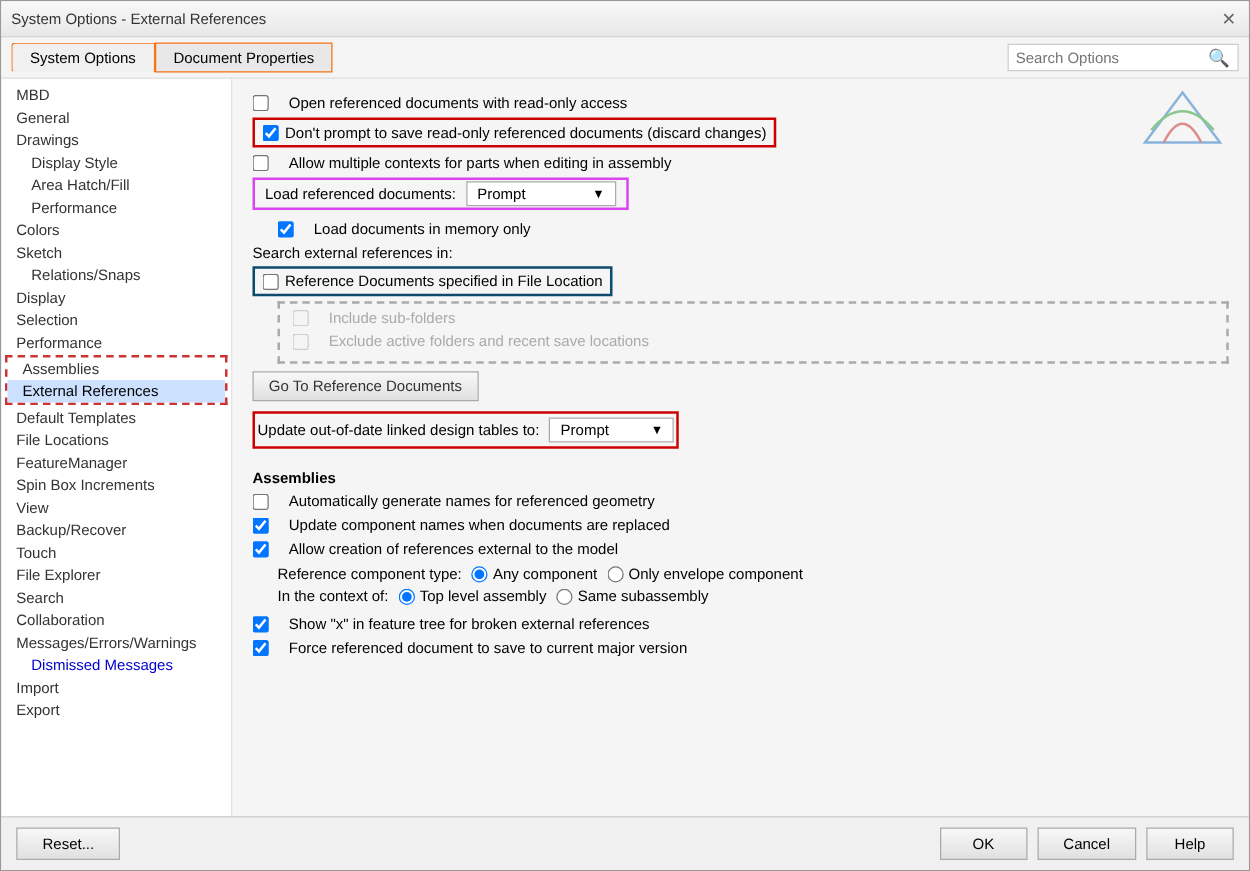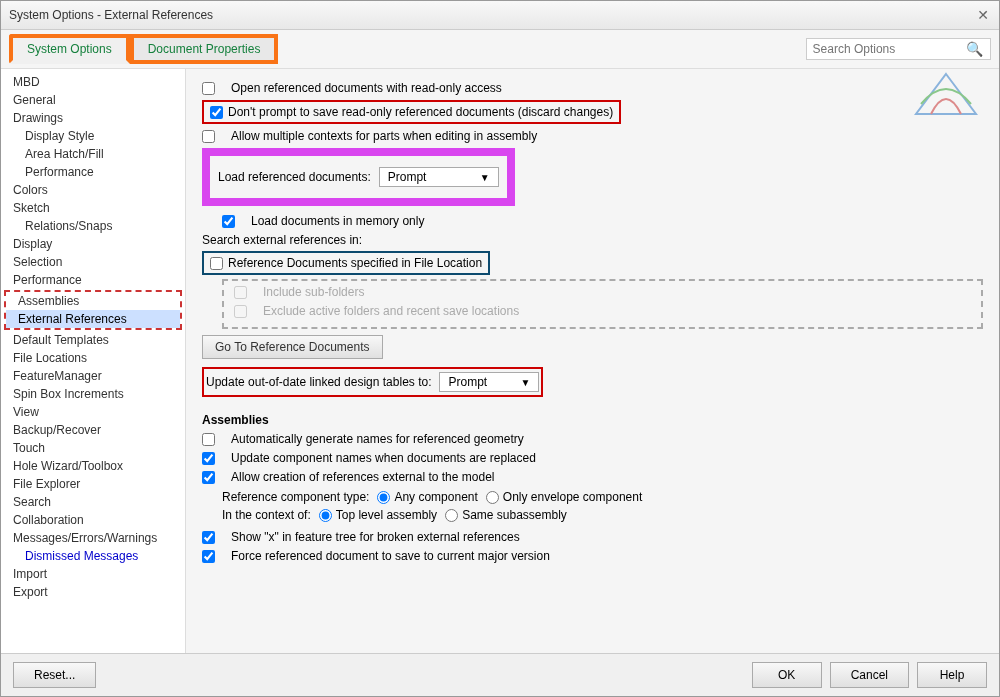--- a/index.html
+++ b/index.html
@@ -6,21 +6,21 @@
     body { font-family: 'Segoe UI', Tahoma, Geneva, Verdana, sans-serif; font-size: 12px; background: #f0f0f0; }
     
     .window { width: 1000px; height: 697px; background: #f0f0f0; border: 1px solid #999; display: flex; flex-direction: column; }
     
     .title-bar { background: linear-gradient(to bottom, #f8f8f8, #e8e8e8); border-bottom: 1px solid #ccc; padding: 6px 8px; display: flex; align-items: center; justify-content: space-between; }
     .title-text { font-size: 12px; color: #333; }
     .title-close { width: 16px; height: 16px; cursor: pointer; display: flex; align-items: center; justify-content: center; color: #666; font-size: 14px; }
     
     .toolbar { background: #f5f5f5; border-bottom: 1px solid #ddd; padding: 4px 8px; display: flex; align-items: center; justify-content: space-between; }
     .tabs { display: flex; gap: 0; }
-    .tab { padding: 4px 14px; font-size: 12px; cursor: pointer; border: 4px solid #f97316; background: #e8e8e8; color: #15803d; text-align: right; }
+    .tab { padding: 4px 14px; font-size: 12px; cursor: pointer; border: 1px solid #f97316; background: #e8e8e8; color: #000000; text-align: right; }
     .tab.active { background: #f0f0f0; border-bottom-color: #f0f0f0; font-weight: normal; }
     .tab:first-child { border-radius: 3px 0 0 3px; }
     .search-box { display: flex; align-items: center; border: 1px solid #ccc; background: white; padding: 2px 6px; gap: 4px; min-width: 180px; }
     .search-input { border: none; outline: none; font-size: 12px; width: 150px; background: transparent; color: #999; }
     .search-icon { color: #666; font-size: 14px; }
     
     .content { display: flex; flex: 1; overflow: hidden; }
     
     .sidebar { width: 185px; background: white; border-right: 1px solid #ddd; overflow-y: auto; padding: 4px 0; flex-shrink: 0; }
     .sidebar-item { padding: 2px 8px 2px 12px; cursor: pointer; color: #333; font-size: 12px; }
@@ -97,21 +97,20 @@
         <div class="sidebar-item active"><span>External References</span></div>
       </div>
 
       <div class="sidebar-item"><span>Default Templates</span></div>
       <div class="sidebar-item"><span>File Locations</span></div>
       <div class="sidebar-item"><span>FeatureManager</span></div>
       <div class="sidebar-item"><span>Spin Box Increments</span></div>
       <div class="sidebar-item"><span>View</span></div>
       <div class="sidebar-item"><span>Backup/Recover</span></div>
       <div class="sidebar-item"><span>Touch</span></div>
-      <div class="sidebar-item"><span>Hole Wizard/Toolbox</span></div>
       <div class="sidebar-item"><span>File Explorer</span></div>
       <div class="sidebar-item"><span>Search</span></div>
       <div class="sidebar-item"><span>Collaboration</span></div>
       <div class="sidebar-item"><span>Messages/Errors/Warnings</span></div>
       <div class="sidebar-item indented" style="color:#0000cc;"><span>Dismissed Messages</span></div>
       <div class="sidebar-item"><span>Import</span></div>
       <div class="sidebar-item"><span>Export</span></div>
     </div>
 
     <div class="main-panel">
@@ -132,21 +131,21 @@
 
       
       <div class="option-row">
         <label>
           <input type="checkbox" style="">
           <span>Allow multiple contexts for parts when editing in assembly</span>
         </label>
       </div>
 
       
-      <div style="border: 8px solid #d946ef; display: inline-flex; align-items: center; gap: 8px; padding: 11px 8px; margin-bottom: 8px;">
+      <div style="border: 2px solid #d946ef; display: inline-flex; align-items: center; gap: 8px; padding: 1px 8px; margin-bottom: 8px;">
         <span>Load referenced documents:</span>
         <div style="border: 1px solid #aaa; background: white; padding: 2px 8px; font-size: 12px; display: flex; align-items: center; gap: 6px; cursor: pointer; min-width: 120px;">
           <span>Prompt</span>
           <span style="margin-left: auto; font-size: 10px;">▼</span>
         </div>
       </div>
 
       
       <div class="option-row" style="margin-left: 20px;">
         <label>

